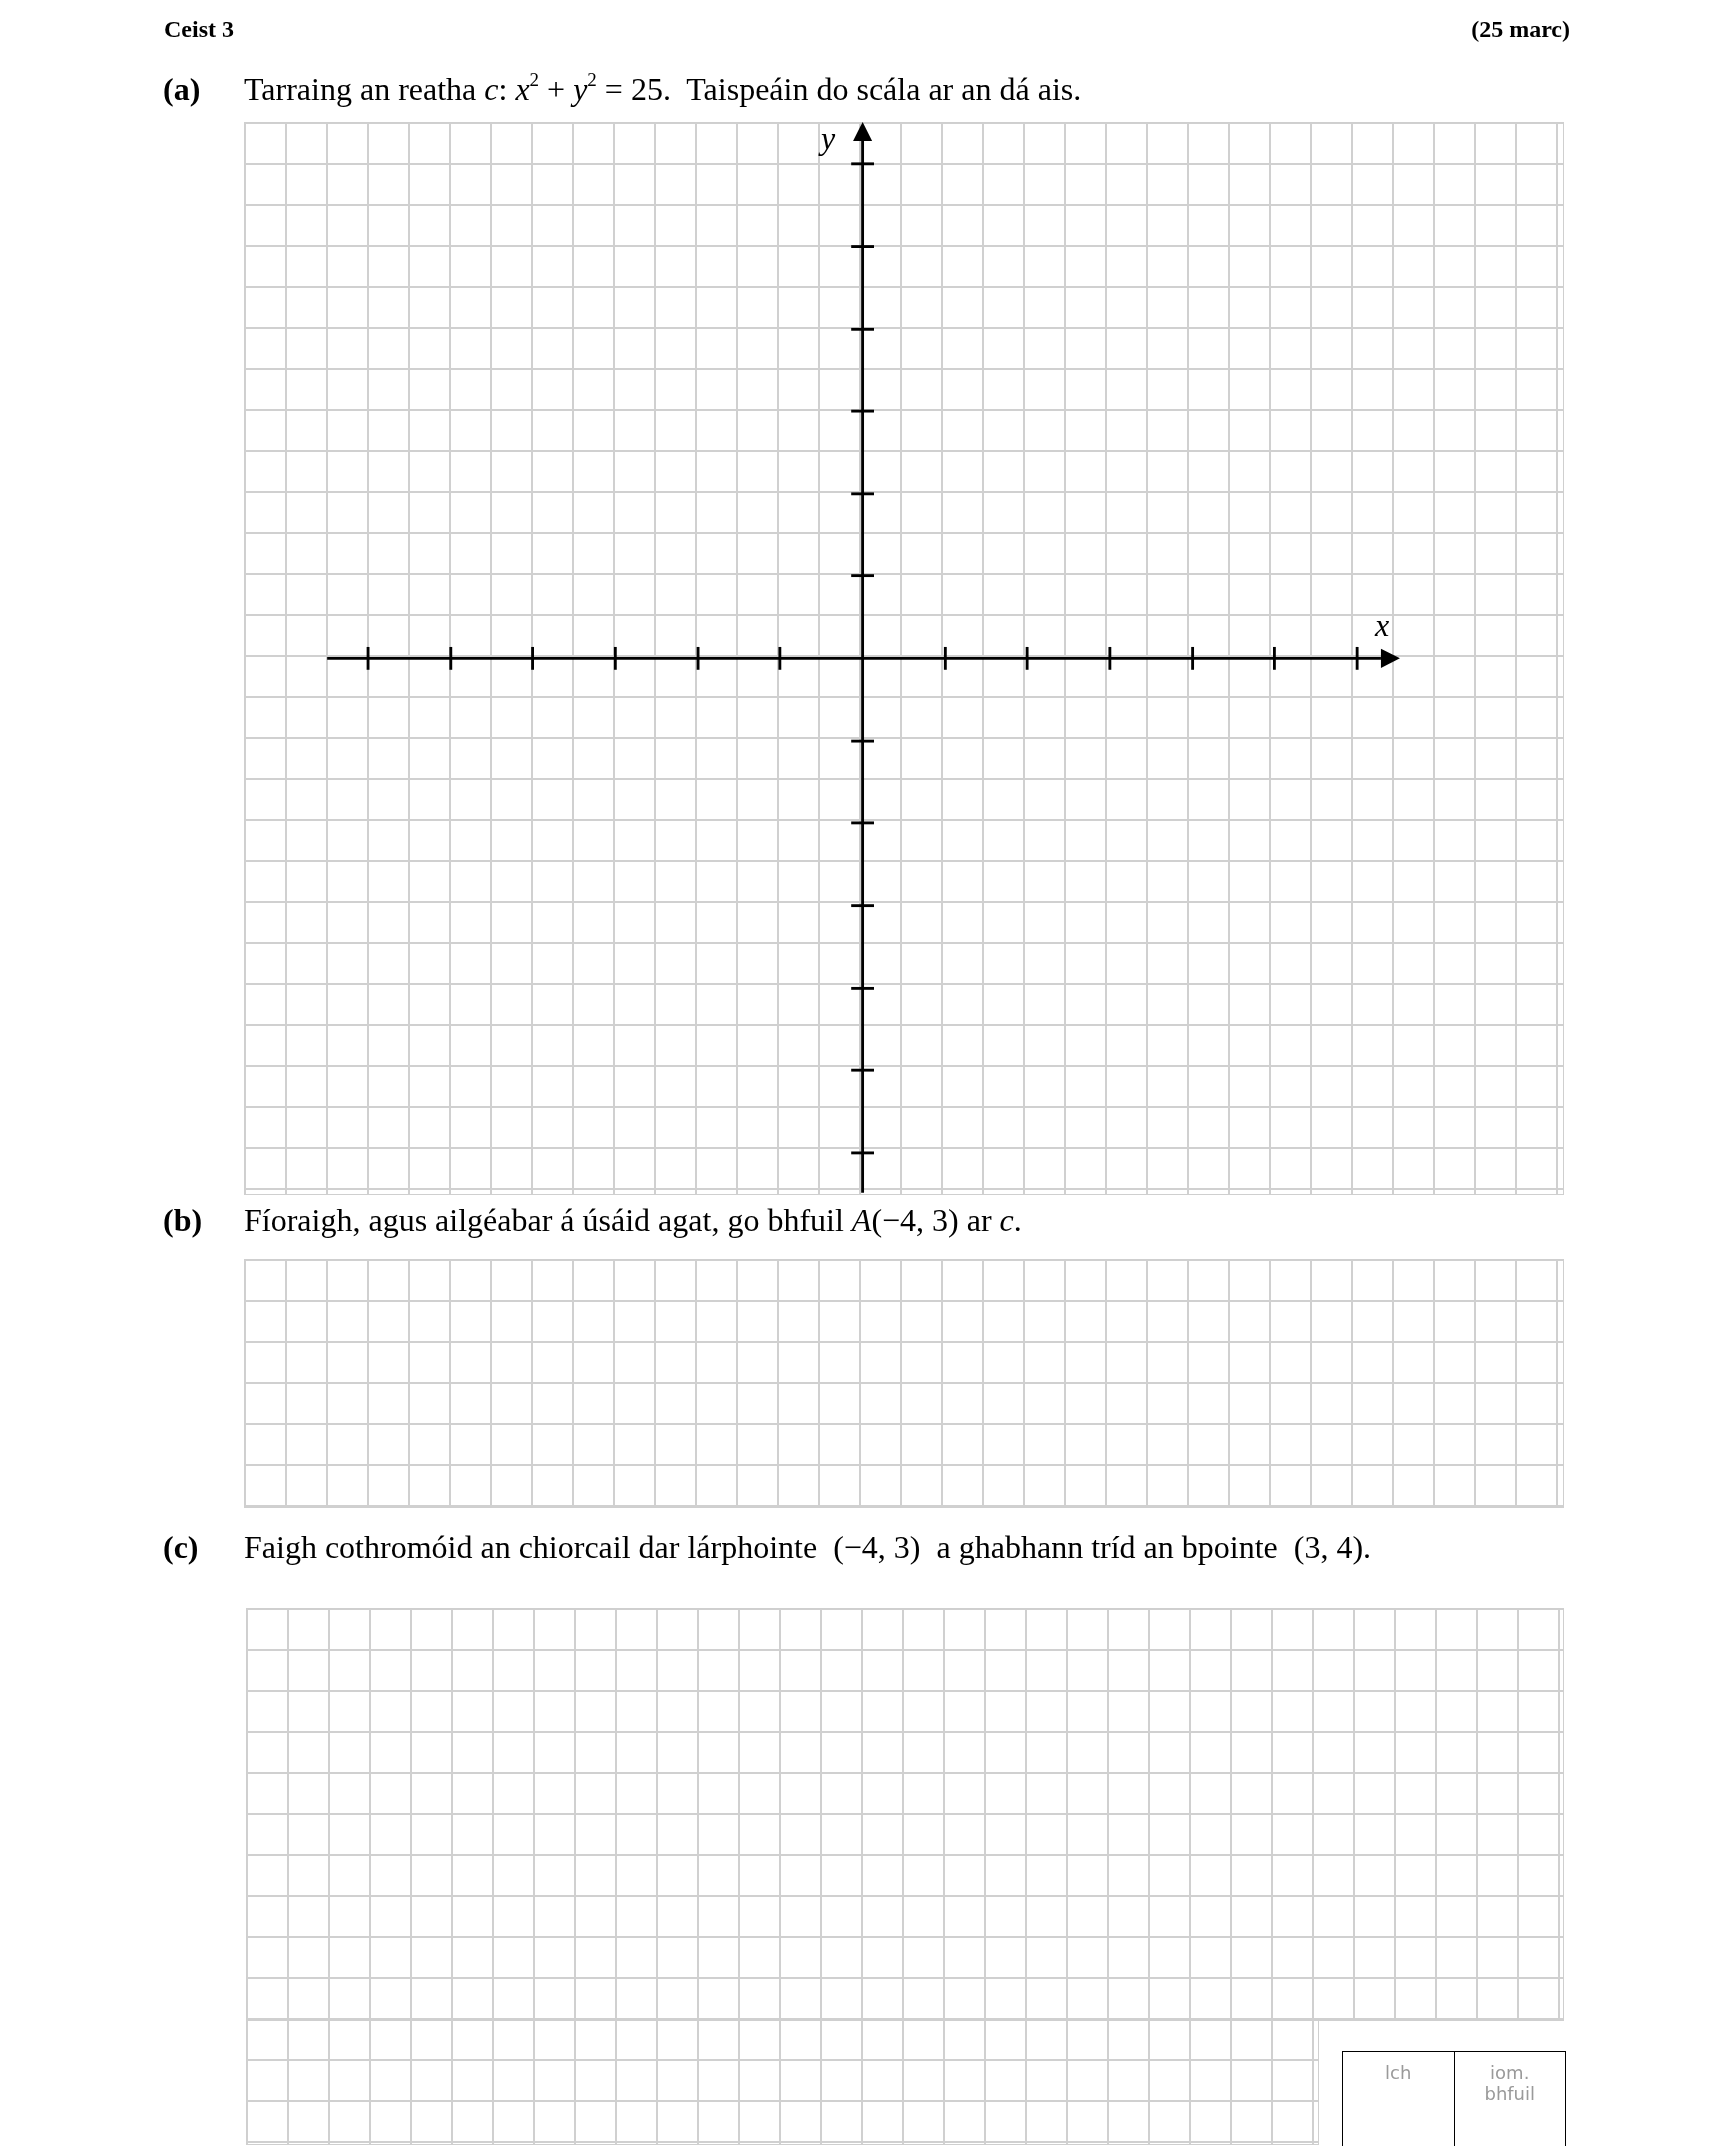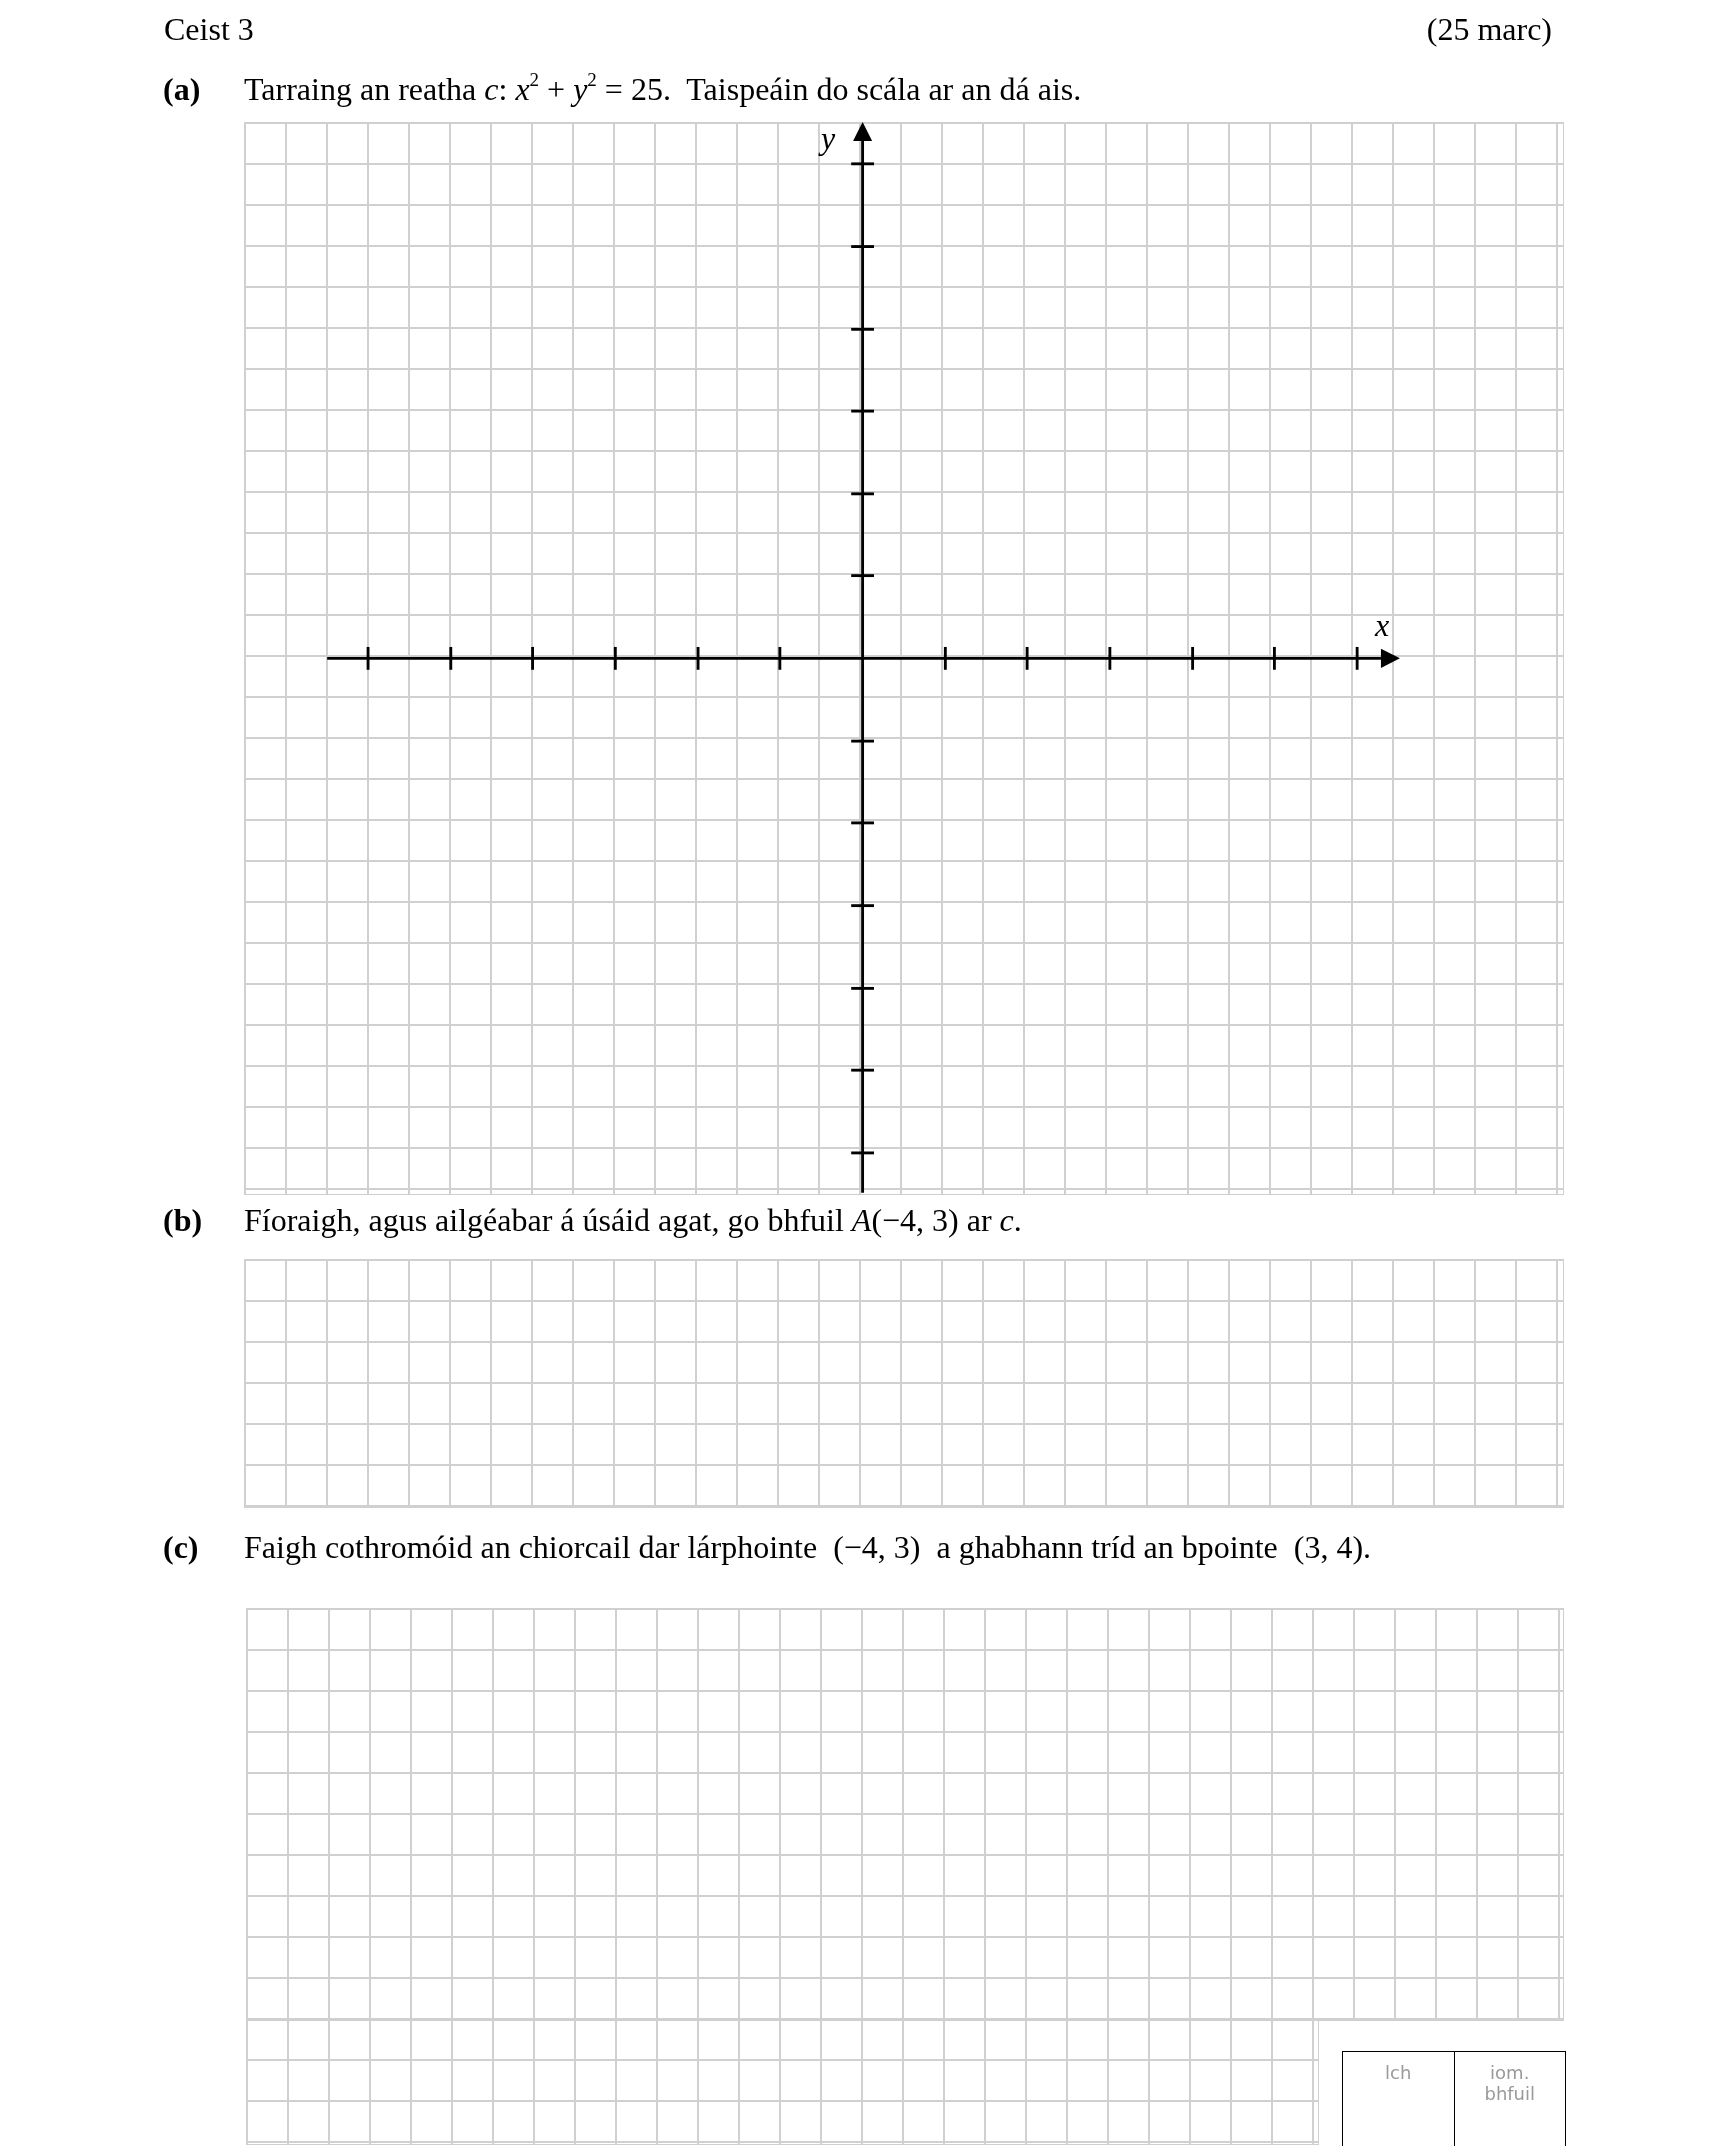--- a/index.html
+++ b/index.html
@@ -1,40 +1,40 @@
 <!DOCTYPE html>
 <html style="font-size:15px"><head>
 <meta charset="utf-8">
 <style>
   html, body { margin:0; padding:0; background:#ffffff; }
   body { width:1729px; height:2147px; position:relative; overflow:hidden;
          font-family:"Liberation Serif", "DejaVu Serif", serif; color:#000; }
   .abs { position:absolute; }
-  .hdr { font-weight:normal; font-size:32px; line-height:38px; }
+  .hdr { font-weight:bold; font-size:24px; line-height:38px; }
   .qtext { font-size:32px; line-height:38px; white-space:nowrap; }
   .qlabel { font-weight:bold; }
   .it { font-style:italic; }
   sup { font-size:19px; line-height:0; position:relative; top:-1.9px; }
   .grid { position:absolute; box-sizing:border-box;
           border:1.9px solid #cfcfcf;
           background-image:
             linear-gradient(to right, #d0d0d0 1.9px, transparent 1.9px),
             linear-gradient(to bottom, #d0d0d0 1.9px, transparent 1.9px);
           background-size:41px 41px; background-position:-1px -1px; }
   svg.axes { position:absolute; left:0; top:0; pointer-events:none; }
   .pagebox { position:absolute; box-sizing:border-box; border:1.9px solid #000;
              display:flex; font-family:"DejaVu Sans", sans-serif; }
   .pagebox .cell { flex:1; text-align:center; color:#9a9a9a; font-size:18px; line-height:21px; padding-top:9.5px; }
   .pagebox .cell + .cell { border-left:1.9px solid #000; }
 </style>
 </head>
 <body>
 
 <div class="abs hdr" style="left:164px; top:9.5px;">Ceist 3</div>
-<div class="abs hdr" style="right:177px; top:9.5px;">(25 marc)</div>
+<div class="abs hdr" style="right:159px; top:9.5px;">(25 marc)</div>
 
 <div class="abs qtext" style="left:163px; top:70px;">
   <span class="qlabel">(a)</span>
 </div>
 <div class="abs qtext" style="left:244px; top:70px;">
   <span>Tarraing an reatha </span><span class="it">c</span><span>: </span><span class="it">x</span><sup>2</sup><span> + </span><span class="it">y</span><sup>2</sup><span> = 25.</span><span style="white-space:pre">  Taispeáin do scála ar an dá ais.</span>
 </div>
 
 <div class="grid" style="left:244px; top:122px; width:1320px; height:1073px;"></div>
 

